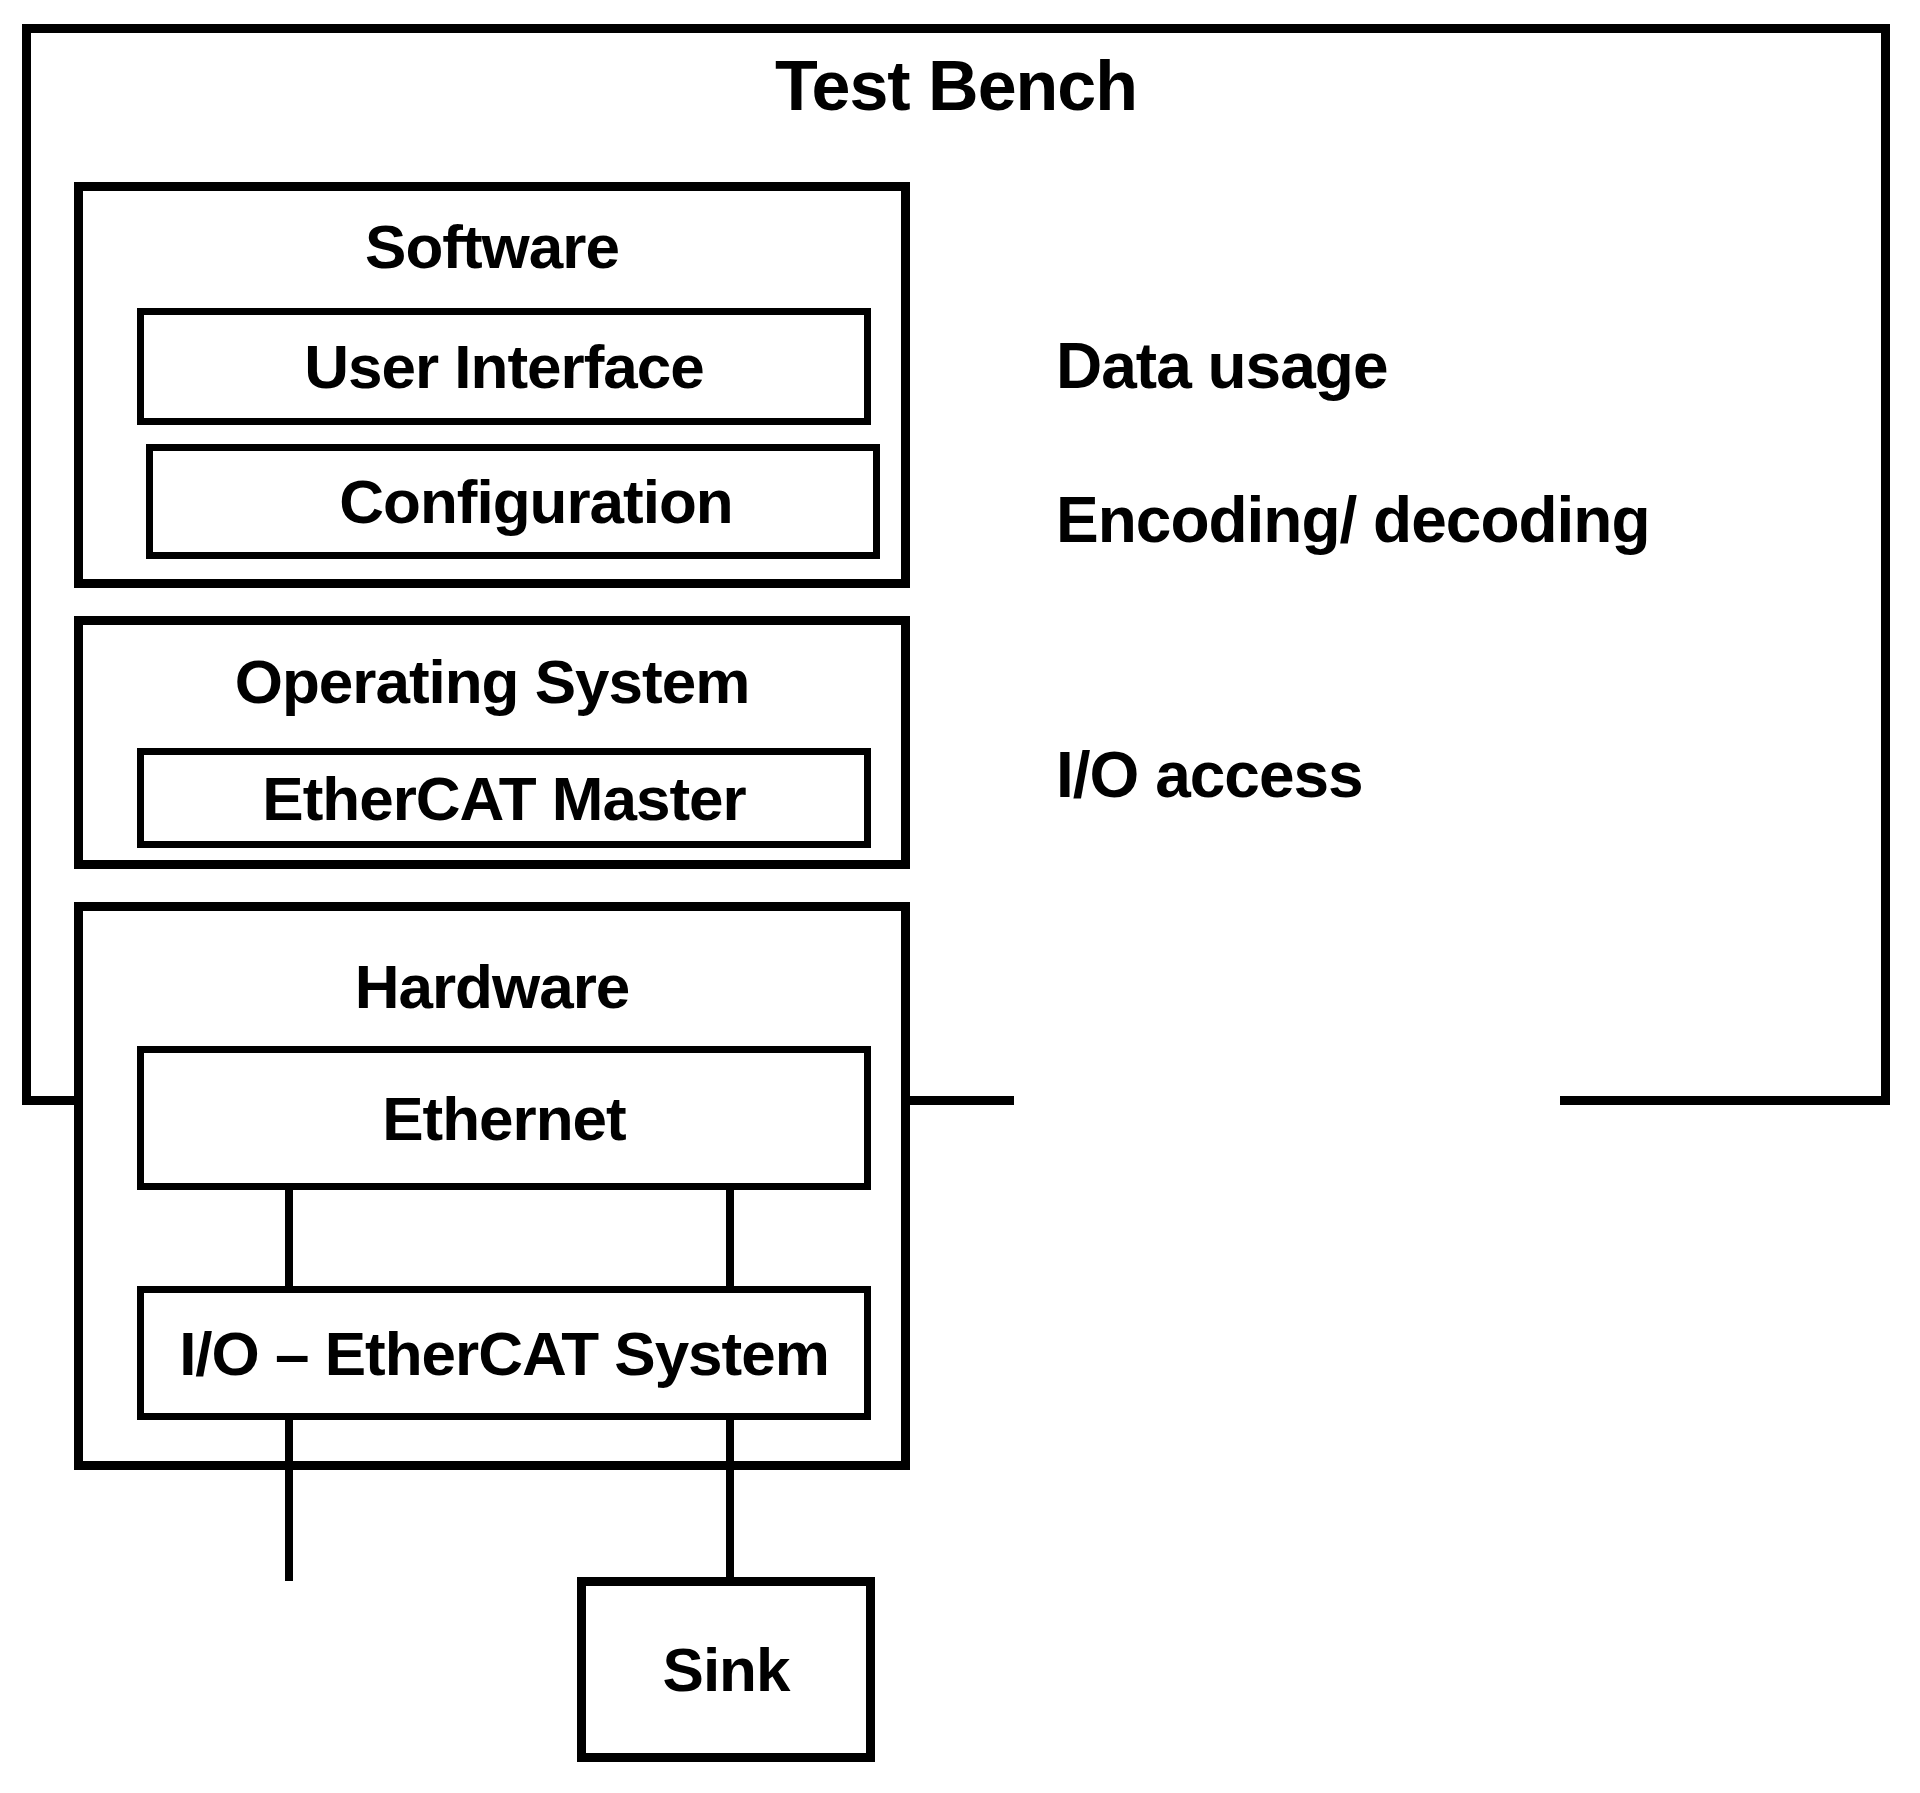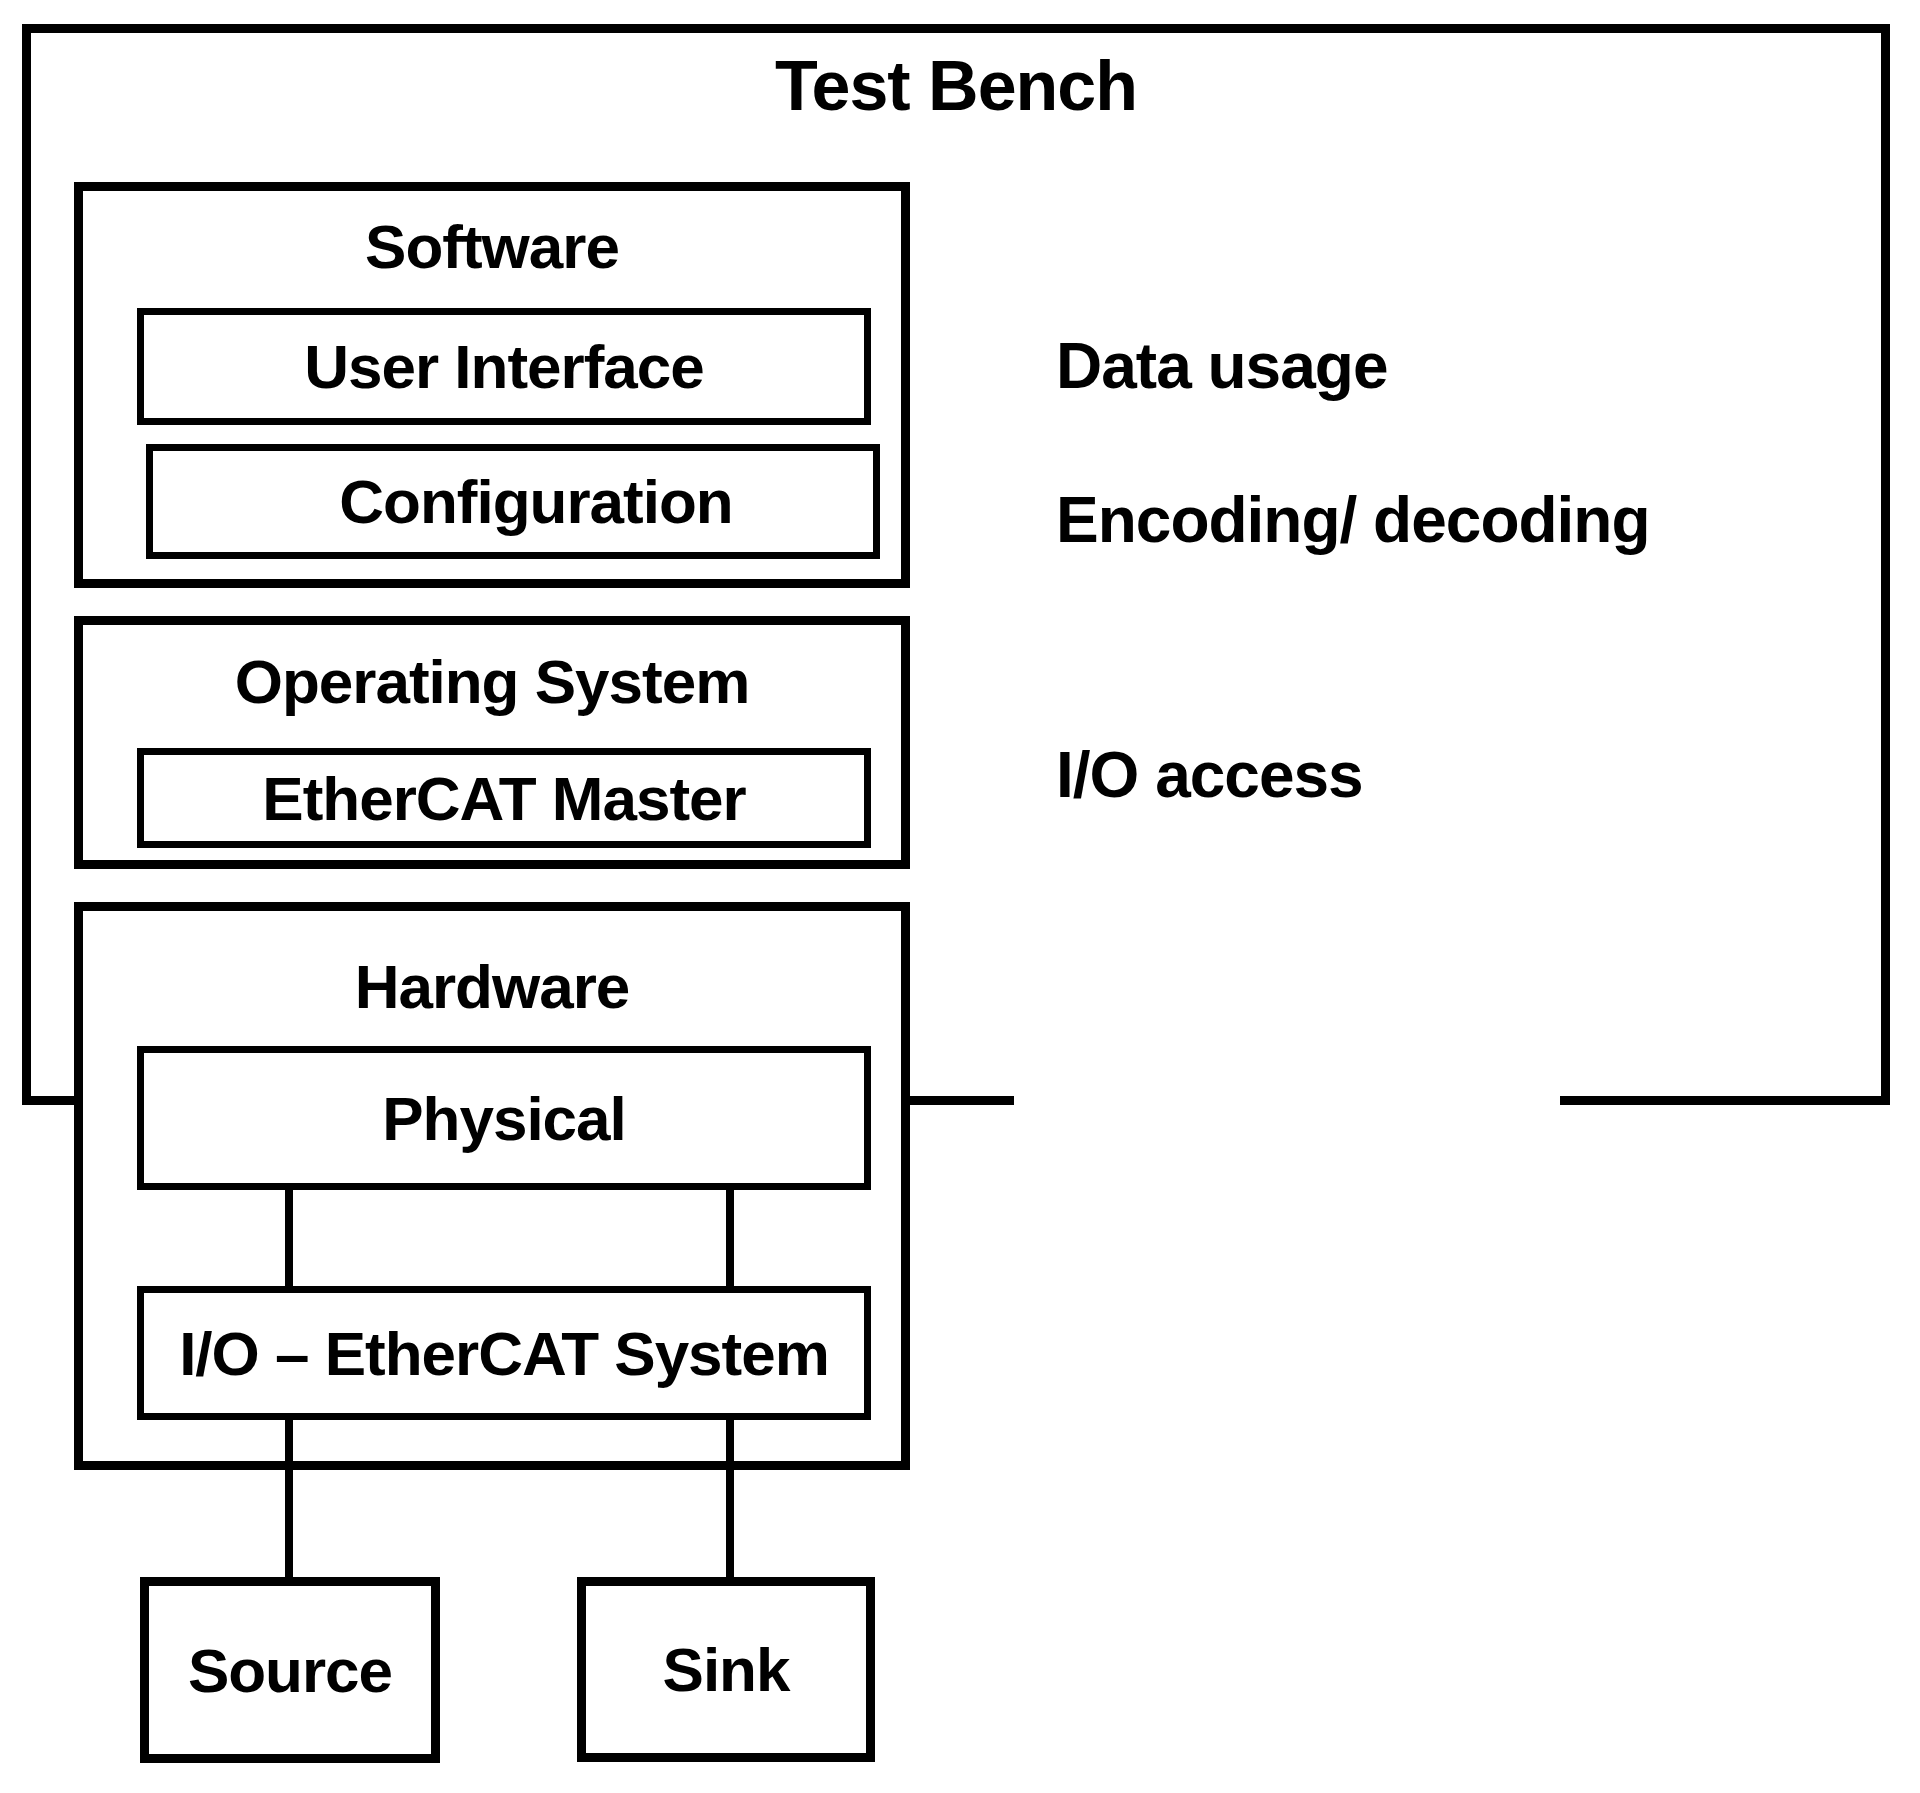--- a/index.html
+++ b/index.html
@@ -97,35 +97,32 @@
 
   <div class="box box-thick" style="left:74px; top:616px; width:836px; height:253px;"></div>
   <div class="layer-title" style="left:74px; top:645px; width:836px;">Operating System</div>
   <div class="box box-thin" style="left:137px; top:748px; width:734px; height:100px;">
     <span class="box-label">EtherCAT Master</span>
   </div>
 
   <div class="box box-thick" style="left:74px; top:902px; width:836px; height:568px;"></div>
   <div class="layer-title" style="left:74px; top:926px; width:836px;margin-top:24px;">Hardware</div>
   <div class="box box-thin" style="left:137px; top:1046px; width:734px; height:144px;">
-    <span class="box-label">Physical</span>
+    <span class="box-label">Ethernet</span>
   </div>
   <div class="box box-thin" style="left:137px; top:1286px; width:734px; height:134px;">
     <span class="box-label">I/O – EtherCAT System</span>
   </div>
 
   <div class="line" style="left:285px; top:1183px; width:8px; height:107px;"></div>
   <div class="line" style="left:726px; top:1183px; width:8px; height:107px;"></div>
 
   <div class="line" style="left:285px; top:1413px; width:8px; height:168px;"></div>
   <div class="line" style="left:726px; top:1413px; width:8px; height:168px;"></div>
 
-  <div class="box box-thick" style="left:140px; top:1577px; width:300px; height:186px;">
-    <span class="box-label">Source</span>
-  </div>
   <div class="box box-thick" style="left:577px; top:1577px; width:298px; height:185px;">
     <span class="box-label">Sink</span>
   </div>
 
   <div class="annotation" style="top:328px;">Data usage</div>
   <div class="annotation" style="top:482px;">Encoding/ decoding</div>
   <div class="annotation" style="top:737px;">I/O access</div>
 
 </div>
 

